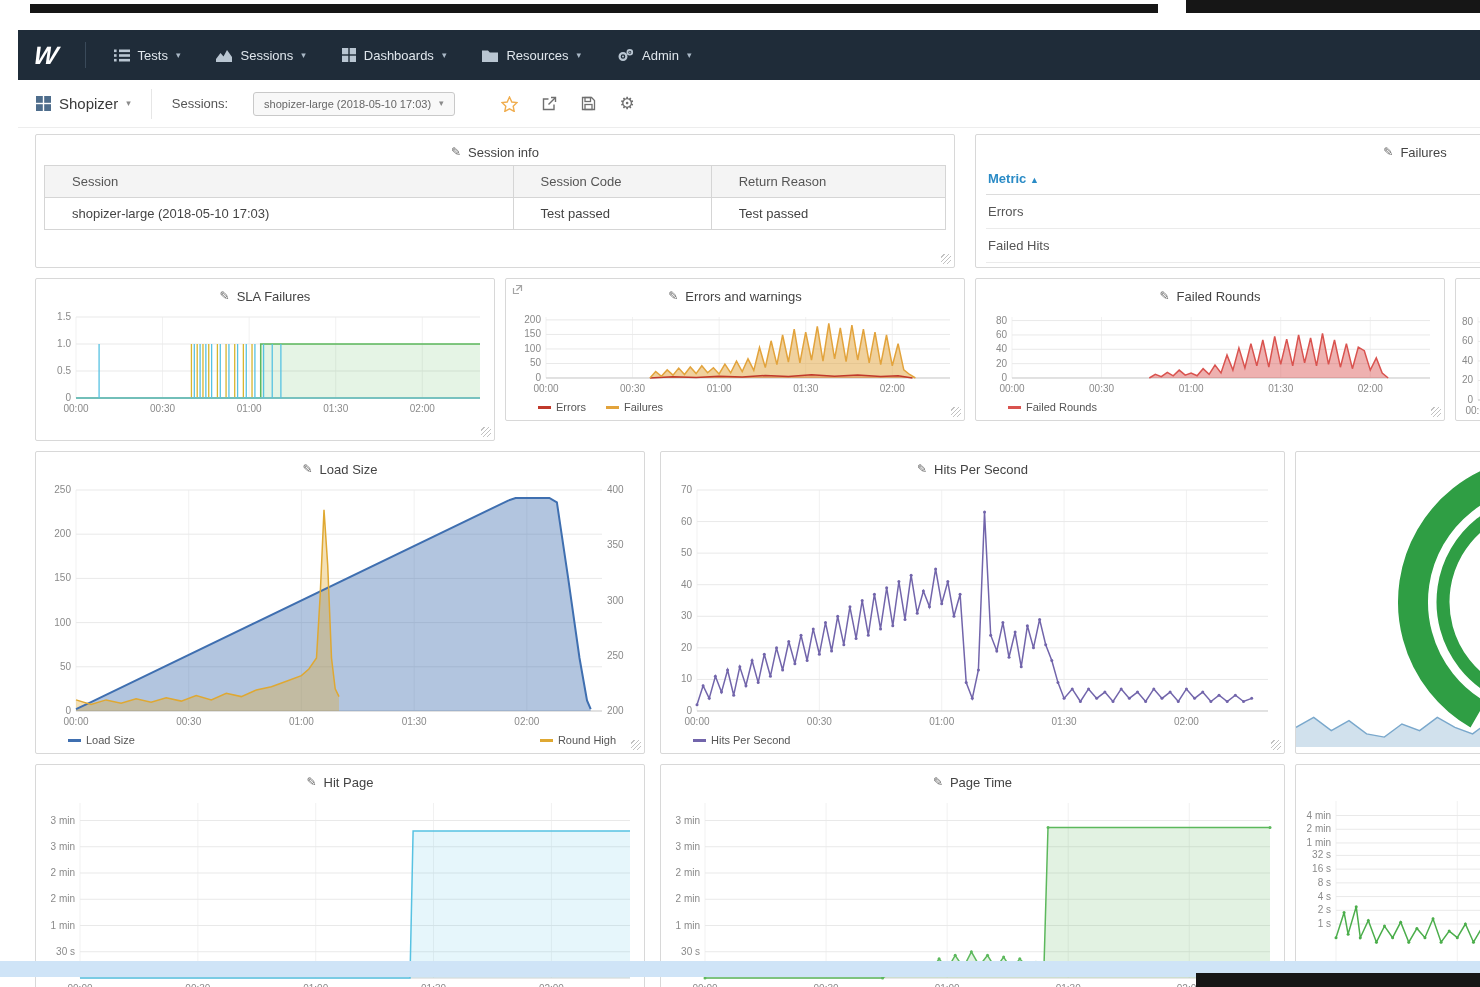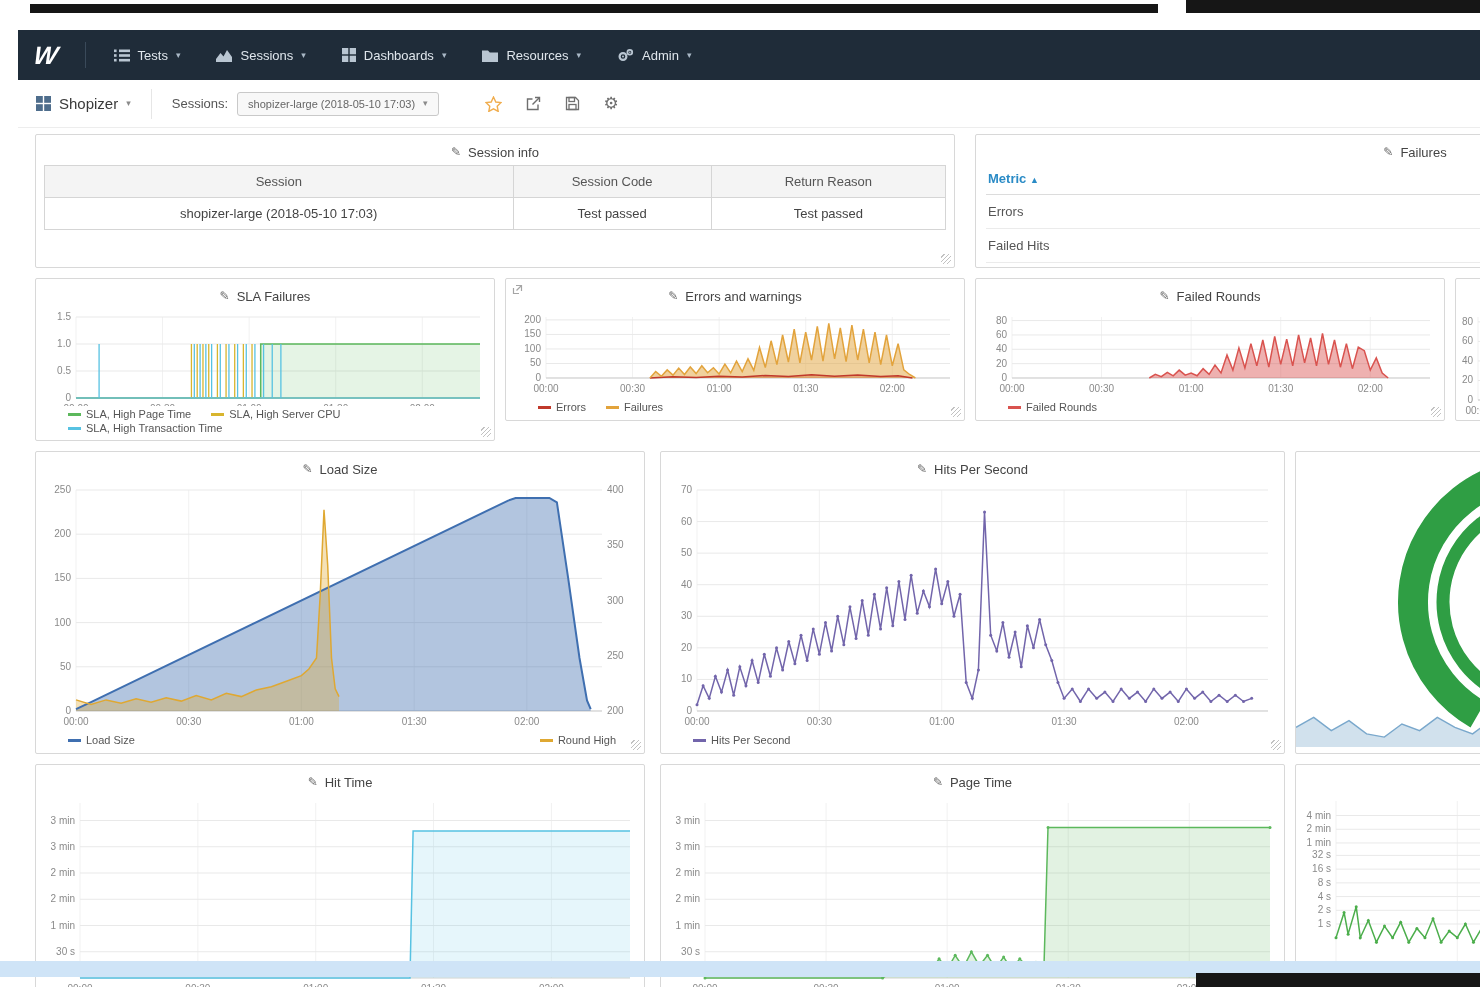--- a/index.html
+++ b/index.html
@@ -15,21 +15,21 @@
   .nav-sep{width:1px;height:26px;background:#3a4a5a;margin:0 -8px}
   .nav-item{display:flex;align-items:center;gap:8px;color:#dfe6ec;font-size:13px;cursor:pointer}
   .caret{font-size:9px;color:#a9b8c6;line-height:1}
   .caret.dark{color:#8a8a8a}
 
   
   .toolbar{left:18px;top:80px;width:1462px;height:48px;background:#fff;display:flex;align-items:center;padding:0 18px;border-bottom:1px solid #ededed}
   .project-select{display:flex;align-items:center;gap:8px;cursor:pointer}
   .project-name{font-size:15px;color:#3a3a3a}
   .tb-sep{width:1px;height:30px;background:#e6e6e6;margin:0 20px}
-  .sessions-label{font-size:13px;color:#555;margin-right:9px}
+  .sessions-label{font-size:13px;color:#555;margin-right:25px}
   .session-dropdown{display:flex;align-items:center;gap:8px;padding:5px 10px;border:1px solid #c9c9c9;border-radius:3px;background:#f8f8f8;font-size:11px;color:#666;font-family:"Liberation Sans",sans-serif;cursor:pointer}
   .tb-icons{display:flex;align-items:center;gap:24px;margin-left:46px}
   .tb-icon{cursor:pointer;display:inline-flex;align-items:center}
   .gear-glyph{font-size:17px;color:#6f6f6f;line-height:1}
 
   
   .panel{position:absolute;background:#fff;border:1px solid #d8d8d8;border-radius:2px;display:flex;flex-direction:column;overflow:hidden}
   .panel-header{flex:none;height:28px;display:flex;align-items:center;justify-content:center;gap:7px;font-size:13px;color:#444;padding-top:6px}
   .pencil{font-size:12px;color:#666;cursor:pointer}
   .chart{flex:1 1 auto;min-height:0;position:relative;overflow:hidden}
@@ -37,21 +37,21 @@
   .legend.split{justify-content:space-between;padding-right:28px}
   .legend-item{display:inline-flex;align-items:center;gap:5px;cursor:pointer}
   .swatch{display:inline-block;width:13px;height:3px}
   text.tick{font-size:10px;fill:#8a8a8a;font-family:"Liberation Sans",sans-serif}
   .resize-handle{position:absolute;right:3px;bottom:3px;width:10px;height:10px;background:repeating-linear-gradient(135deg,transparent 0 2px,#c2c2c2 2px 3px);cursor:nwse-resize}
   .expand-btn{position:absolute;left:6px;top:5px;cursor:pointer}
 
   
   .panel-body{padding:2px 8px 8px 8px}
   .si-table{width:100%;border-collapse:collapse;font-size:13px;color:#555}
-  .si-table th,.si-table td{border:1px solid #d5d5d5;text-align:center;font-weight:normal;padding:8px 27px}
+  .si-table th,.si-table td{border:1px solid #d5d5d5;text-align:left;font-weight:normal;padding:8px 27px}
   .si-table th{background:#f4f4f4;color:#555}
   .si-table td{color:#444}
 
   
   .fl{padding:0 10px}
   .fl-header{color:#2a8bc6;font-weight:bold;font-size:13px;padding:8px 2px;border-bottom:1px solid #dcdcdc;cursor:pointer}
   .fl-header .sort-arrow{font-size:9px}
   .fl-row{font-size:13px;color:#555;padding:9px 2px;border-bottom:1px solid #ebebeb;cursor:pointer}
 </style>
 </head>
@@ -258,34 +258,20 @@
           <line x1="184.28571428571428" x2="184.28571428571428" y1="91" y2="37" stroke="#57c2e2" stroke-width="1.3"></line>
           <line x1="192.94285714285715" x2="192.94285714285715" y1="91" y2="37" stroke="#57c2e2" stroke-width="1.3"></line>
           <line x1="201.60000000000002" x2="201.60000000000002" y1="91" y2="37" stroke="#57c2e2" stroke-width="1.3"></line>
           <line x1="210.25714285714287" x2="210.25714285714287" y1="91" y2="37" stroke="#57c2e2" stroke-width="1.3"></line>
           <line x1="218.9142857142857" x2="218.9142857142857" y1="91" y2="37" stroke="#57c2e2" stroke-width="1.3"></line>
           <line x1="227.57142857142858" x2="227.57142857142858" y1="91" y2="37" stroke="#57c2e2" stroke-width="1.3"></line>
           <line x1="236.22857142857143" x2="236.22857142857143" y1="91" y2="37" stroke="#57c2e2" stroke-width="1.3"></line>
           <line x1="244.88571428571427" x2="244.88571428571427" y1="91" y2="37" stroke="#57c2e2" stroke-width="1.3"></line>
           <line x1="40" x2="444" y1="91" y2="91" stroke="#57c2e2" stroke-width="1.3"></line>
         </svg>
-      </div>
-    <div class="legend">
-        <span class="legend-item">
-          <span class="swatch" style="background: rgb(92, 184, 92);"></span>
-          <span>SLA, High Page Time</span>
-        </span>
-        <span class="legend-item">
-          <span class="swatch" style="background: rgb(216, 181, 46);"></span>
-          <span>SLA, High Server CPU</span>
-        </span>
-        <span class="legend-item">
-          <span class="swatch" style="background: rgb(87, 194, 226);"></span>
-          <span>SLA, High Transaction Time</span>
-        </span>
       </div>
     <div class="resize-handle"></div>
   </section>
 
   <section class="panel" style="left:505px;top:278px;width:460px;height:143px">
     <span class="expand-btn">
         <svg width="11" height="11" fill="none" stroke="#a5a5a5" stroke-width="1.2">
           <path d="M4 1.5 H9.5 V7"></path>
           <path d="M9.5 1.5 L4.5 6.5"></path>
           <path d="M1.5 4 V9.5 H7"></path>
@@ -600,21 +586,21 @@
           <circle cx="247" cy="150" r="100" fill="none" stroke="#2f9e44" stroke-width="13" stroke-dasharray="596.9 31.4" transform="rotate(120 247 150)"></circle>
           <path d="M0.0,275.3L17.7,265.4L35.3,278.6L53.0,268.7L70.6,281.9L88.3,285.1L105.9,272.0L123.6,278.6L141.3,265.4L158.9,275.3L176.6,281.9L194.2,268.7L211.9,278.6L229.5,272.0L247.2,281.9L264.9,268.7L282.5,278.6L300.2,265.4L317.8,275.3L335.5,272.0L353.1,278.6L370.8,268.7L388.5,275.3L406.1,272.0L423.8,278.6L441.4,268.7L459.1,275.3L476.7,272.0L494.4,278.6L512.1,268.7L529.7,275.3L547.4,272.0L565.0,278.6L582.7,275.3L600.3,278.6L618.0,275.3L618.0,295L0,295Z" fill="#7aa8cc" fill-opacity="0.35"></path>
           <path d="M0.0,275.3L17.7,265.4L35.3,278.6L53.0,268.7L70.6,281.9L88.3,285.1L105.9,272.0L123.6,278.6L141.3,265.4L158.9,275.3L176.6,281.9L194.2,268.7L211.9,278.6L229.5,272.0L247.2,281.9L264.9,268.7L282.5,278.6L300.2,265.4L317.8,275.3L335.5,272.0L353.1,278.6L370.8,268.7L388.5,275.3L406.1,272.0L423.8,278.6L441.4,268.7L459.1,275.3L476.7,272.0L494.4,278.6L512.1,268.7L529.7,275.3L547.4,272.0L565.0,278.6L582.7,275.3L600.3,278.6L618.0,275.3" fill="none" stroke="#7aa8cc" stroke-width="1.4"></path>
         </svg>
       </div>
   </section>
 
   <section class="panel" style="left:35px;top:764px;width:610px;height:235px">
     <div class="panel-header">
       <span class="pencil">✎</span>
-      <span>Hit Time</span>
+      <span>Hit Page</span>
     </div>
     <div class="chart">
         <svg width="608" height="205">
           <line x1="44" x2="44" y1="10" y2="185" stroke="#f1f1f1"></line>
           <text x="44" y="199" text-anchor="middle" class="tick">00:00</text>
           <line x1="161.85714285714283" x2="161.85714285714283" y1="10" y2="185" stroke="#f1f1f1"></line>
           <text x="161.85714285714283" y="199" text-anchor="middle" class="tick">00:30</text>
           <line x1="279.71428571428567" x2="279.71428571428567" y1="10" y2="185" stroke="#f1f1f1"></line>
           <text x="279.71428571428567" y="199" text-anchor="middle" class="tick">01:00</text>
           <line x1="397.5714285714286" x2="397.5714285714286" y1="10" y2="185" stroke="#f1f1f1"></line>

